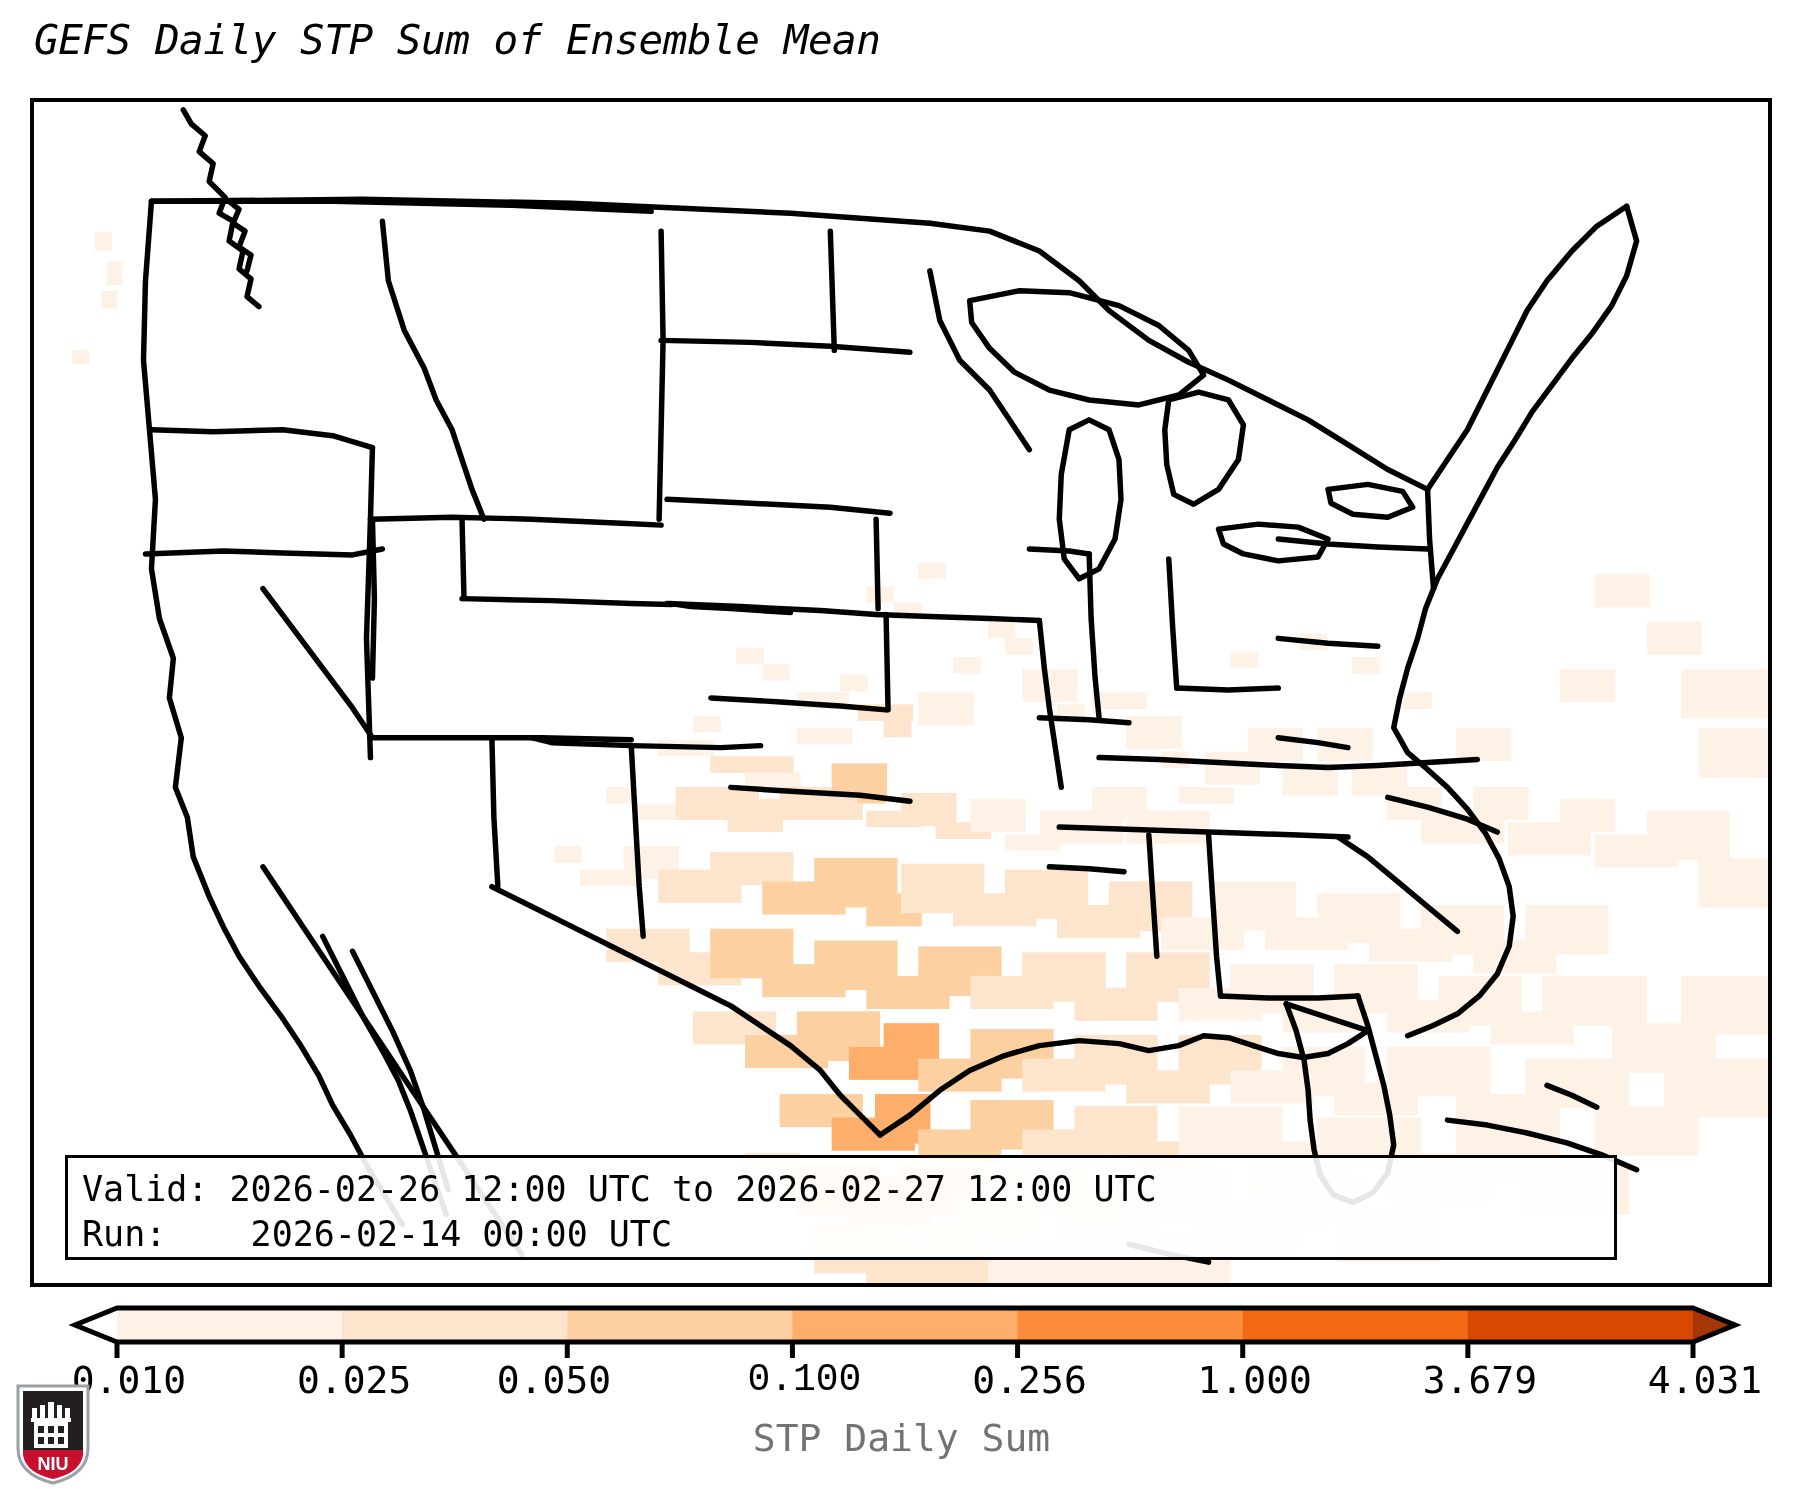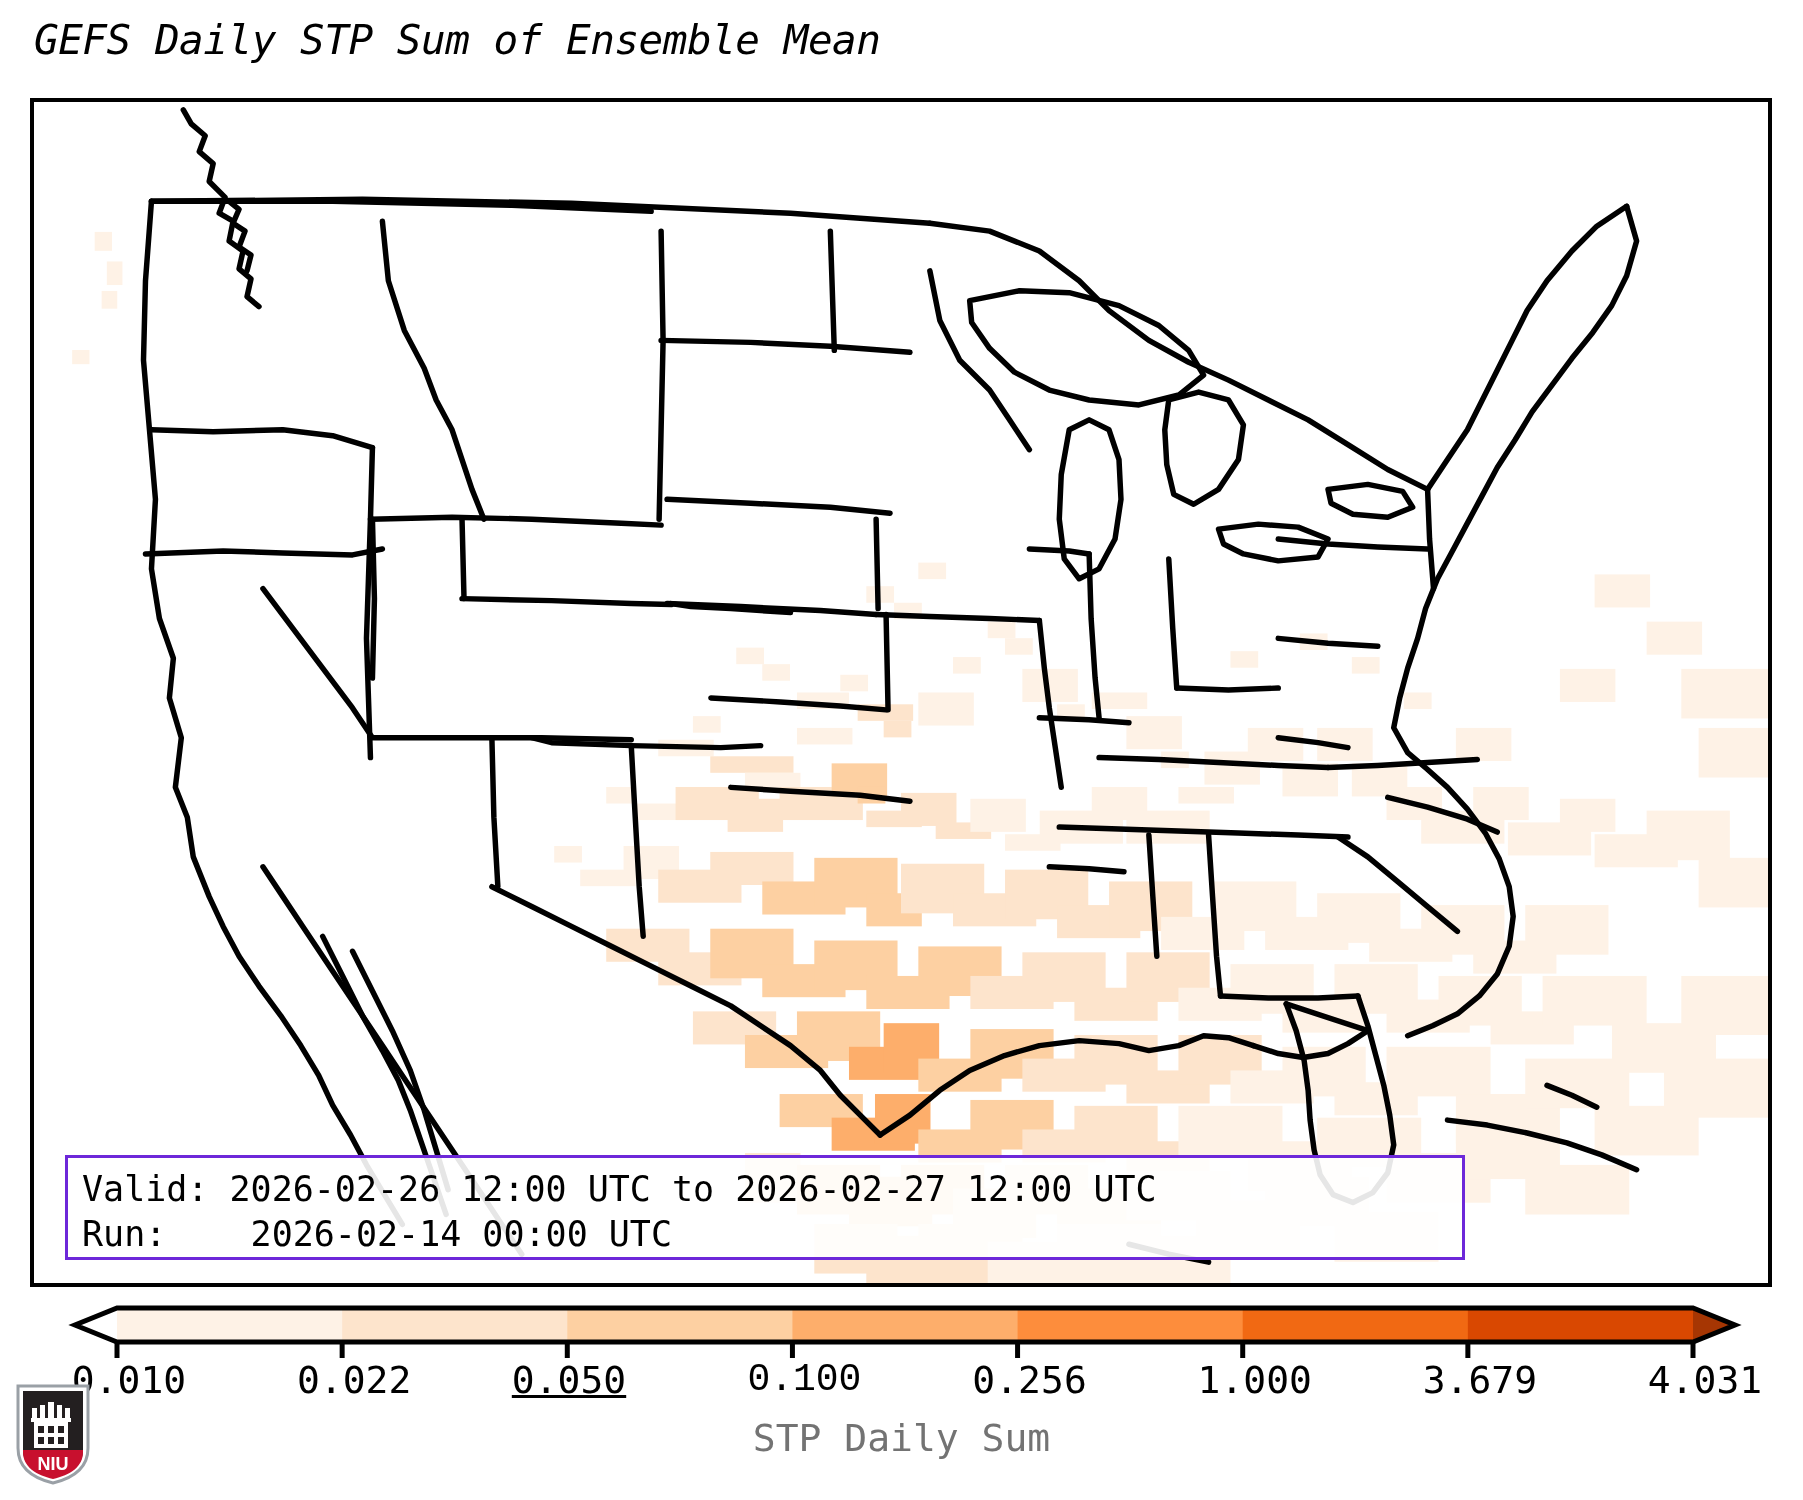--- a/index.html
+++ b/index.html
@@ -11,22 +11,22 @@
   .title{position:absolute;left:34px;top:16px;font-size:41px;letter-spacing:-0.5px;
          color:#000;white-space:nowrap;font-family:"DejaVu Sans Mono","Liberation Mono",monospace;font-style:italic;}
 
   
   .map-frame{position:absolute;left:30px;top:98px;width:1742px;height:1189px;
              border:4px solid #000;box-sizing:border-box;background:#fff;overflow:hidden;}
   .map-inner{position:absolute;left:0;top:0;width:100%;height:100%;}
   .layer{position:absolute;left:0;top:0;width:100%;height:100%;}
 
   
-  .infobox{position:absolute;left:31px;top:1053px;width:1400px;height:105px;
-           background:rgba(255,255,255,0.90);border:3px solid #6d28d9;box-sizing:border-box;
+  .infobox{position:absolute;left:31px;top:1053px;width:1552px;height:105px;
+           background:rgba(255,255,255,0.90);border:3px solid #000000;box-sizing:border-box;
            padding:9px 2px 0 14px;}
   .infoline{font-size:35px;line-height:45px;color:#000;white-space:pre;
             font-family:"DejaVu Sans Mono","Liberation Mono",monospace;}
 
   
   .cbar-wrap{position:absolute;left:0;top:1300px;width:1803px;height:60px;}
   .cbar-ticklabels{position:absolute;left:0;top:1358px;width:1803px;height:50px;margin-left:12px;}
   .tlabel{position:absolute;font-size:38px;color:#000;transform:translateX(-50%);
           white-space:nowrap;font-family:"DejaVu Sans Mono","Liberation Mono",monospace;}
   .cbar-title{position:absolute;left:0;top:1416px;width:1803px;text-align:center;
@@ -343,22 +343,22 @@
           <line x1="792.4285714285714" y1="42" x2="792.4285714285714" y2="58" stroke="#000" stroke-width="5"></line>
           <line x1="1017.5714285714286" y1="42" x2="1017.5714285714286" y2="58" stroke="#000" stroke-width="5"></line>
           <line x1="1242.7142857142858" y1="42" x2="1242.7142857142858" y2="58" stroke="#000" stroke-width="5"></line>
           <line x1="1467.857142857143" y1="42" x2="1467.857142857143" y2="58" stroke="#000" stroke-width="5"></line>
           <line x1="1693" y1="42" x2="1693" y2="58" stroke="#000" stroke-width="5"></line>
         </g>
     </svg>
   </div>
   <div class="cbar-ticklabels" id="cbar-labels">
       <div class="tlabel" style="left: 117px;">0.010</div>
-      <div class="tlabel" style="left: 342.143px;">0.022</div>
-      <div class="tlabel" style="left: 557px; text-decoration: underline;">0.050</div>
+      <div class="tlabel" style="left: 342.143px;">0.025</div>
+      <div class="tlabel" style="left: 542px;">0.050</div>
       <div class="tlabel" style="left: 792.429px; font-family: Liberation Mono, monospace;">0.100</div>
       <div class="tlabel" style="left: 1017.57px;">0.256</div>
       <div class="tlabel" style="left: 1242.71px;">1.000</div>
       <div class="tlabel" style="left: 1467.86px;">3.679</div>
       <div class="tlabel" style="left: 1693px;">4.031</div>
     </div>
   <div class="cbar-title">STP Daily Sum</div>
 
   <svg class="logo" viewBox="0 0 78 104">
     <path d="M4 4 H74 V66 C74 86 60 96 39 101 C18 96 4 86 4 66 Z" fill="#ffffff" stroke="#9aa0a6" stroke-width="3"></path>

